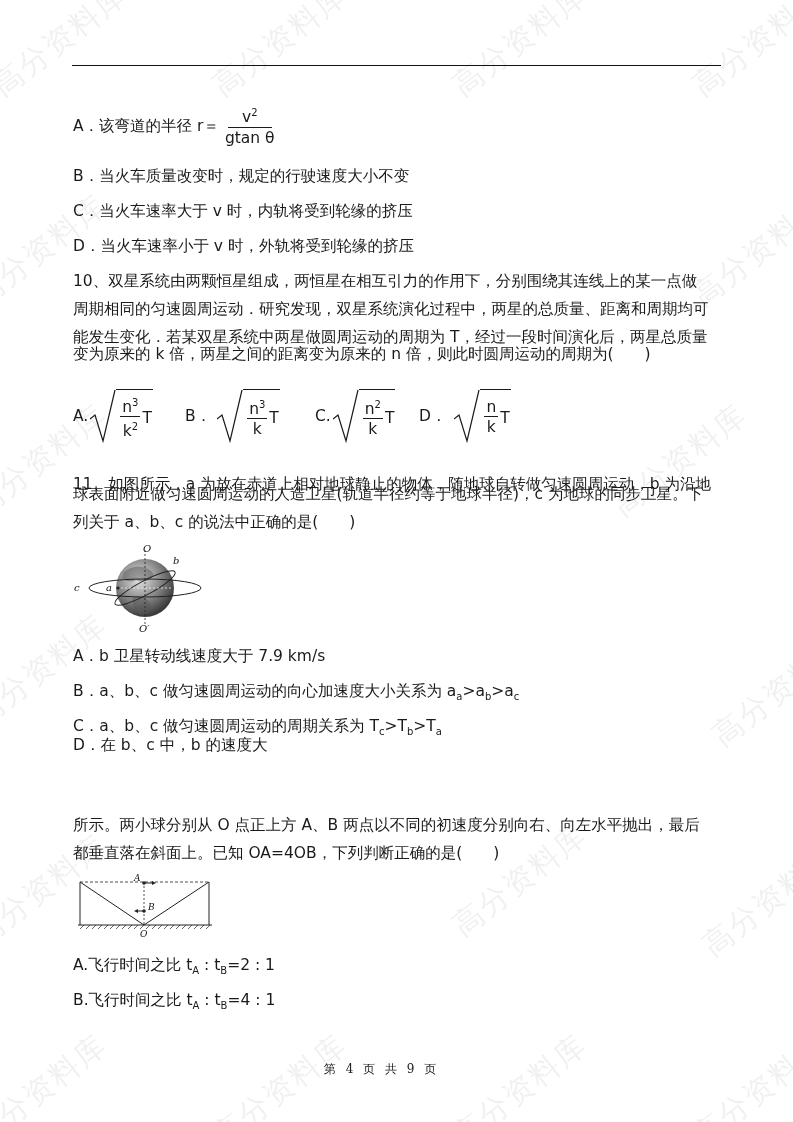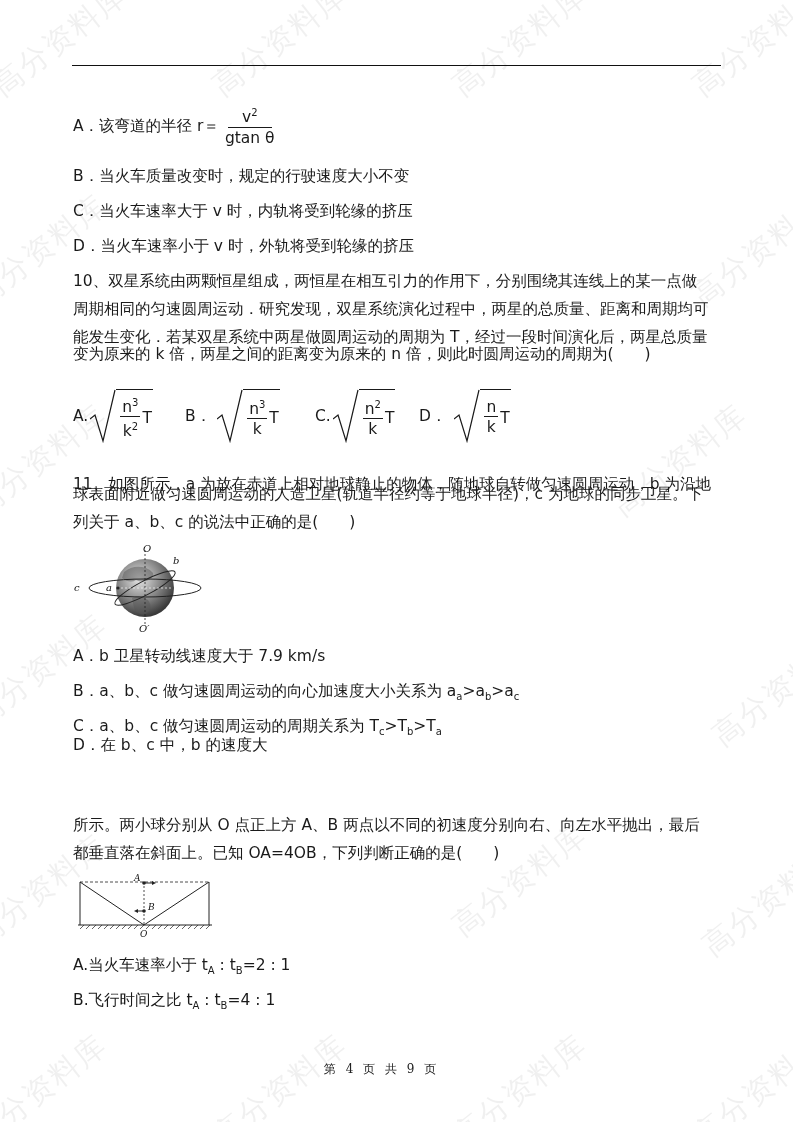--- a/index.html
+++ b/index.html
@@ -213,20 +213,20 @@
       <circle cx="66" cy="39" r="1.8" fill="#222"></circle>
       <line x1="66" y1="39" x2="58" y2="39" stroke="#222" stroke-width="1"></line>
       <polygon points="56,39 60,37 60,41" fill="#222"></polygon>
       <text x="56" y="9" font-size="9" font-style="italic" font-family="DejaVu Serif, serif" fill="#111">A</text>
       <text x="70" y="38" font-size="9" font-style="italic" font-family="DejaVu Serif, serif" fill="#111">B</text>
       <text x="62" y="65" font-size="9" font-style="italic" font-family="DejaVu Serif, serif" fill="#111">O</text>
     </svg>
   </div>
 
   <div class="line" style="top:955px;">
-    <span>A.当火车速率小于 t</span><sub>A</sub><span> : t</span><sub>B</sub><span>=2 : 1</span>
+    <span>A.飞行时间之比 t</span><sub>A</sub><span> : t</span><sub>B</sub><span>=2 : 1</span>
   </div>
   <div class="line" style="top:990px;">
     <span>B.飞行时间之比 t</span><sub>A</sub><span> : t</span><sub>B</sub><span>=4 : 1</span>
   </div>
 
   <div class="footer">第 4 页 共 9 页</div>
 </div>
 
 </body></html>

